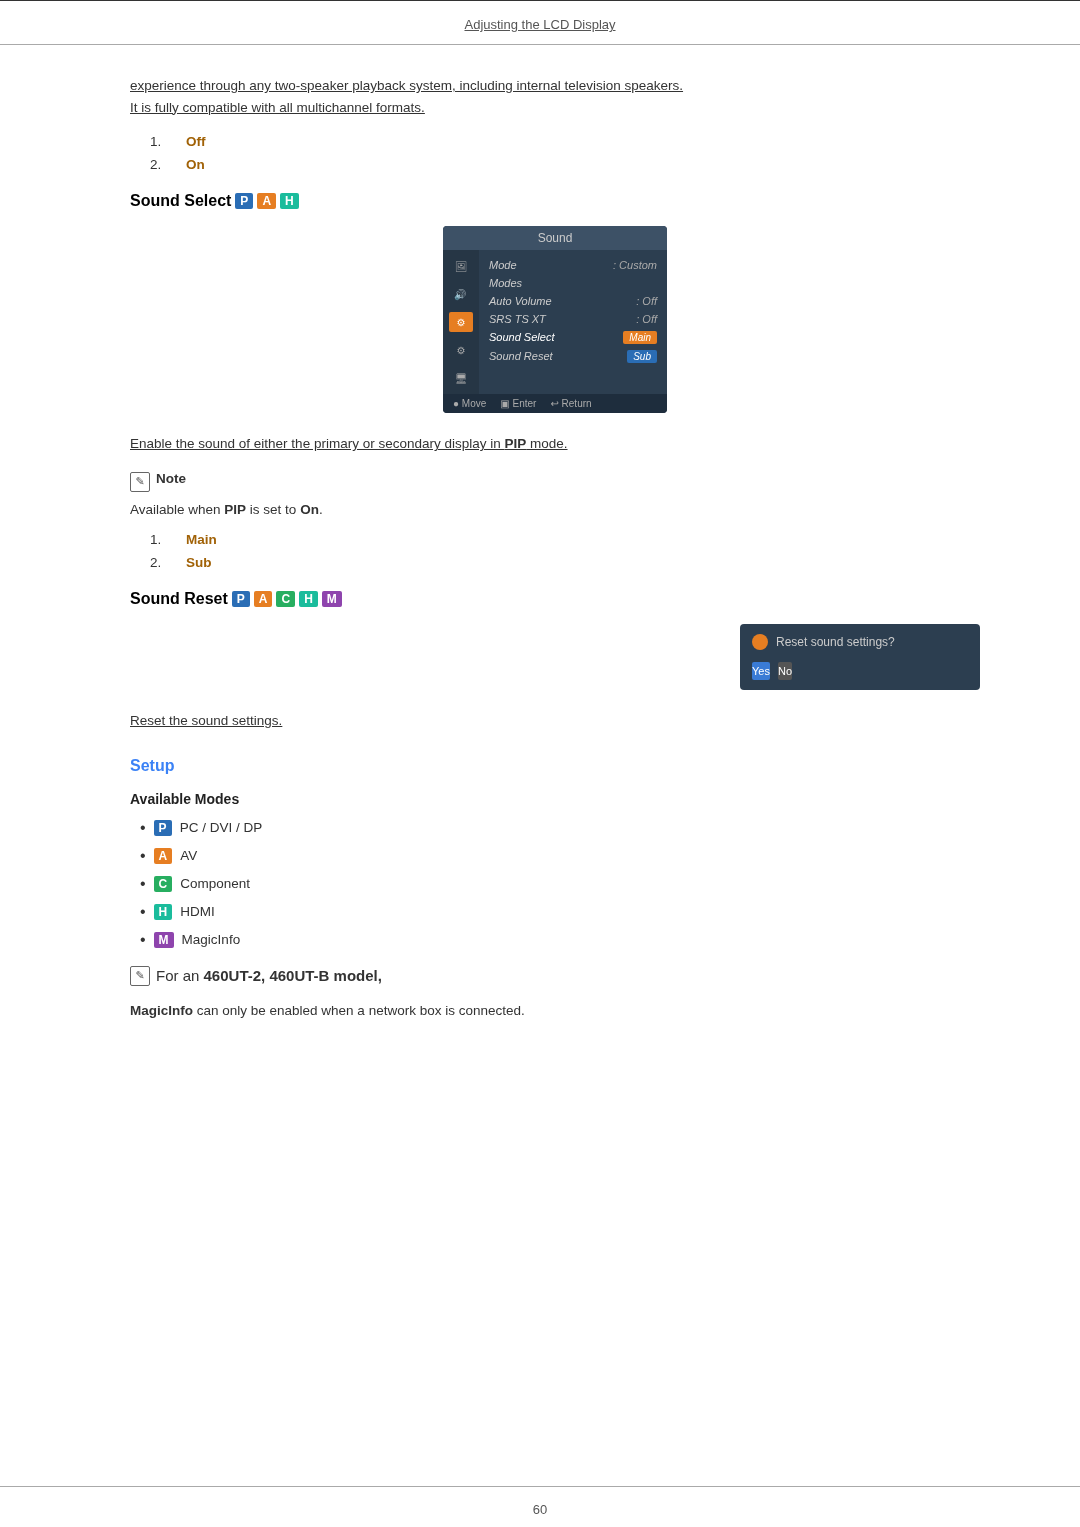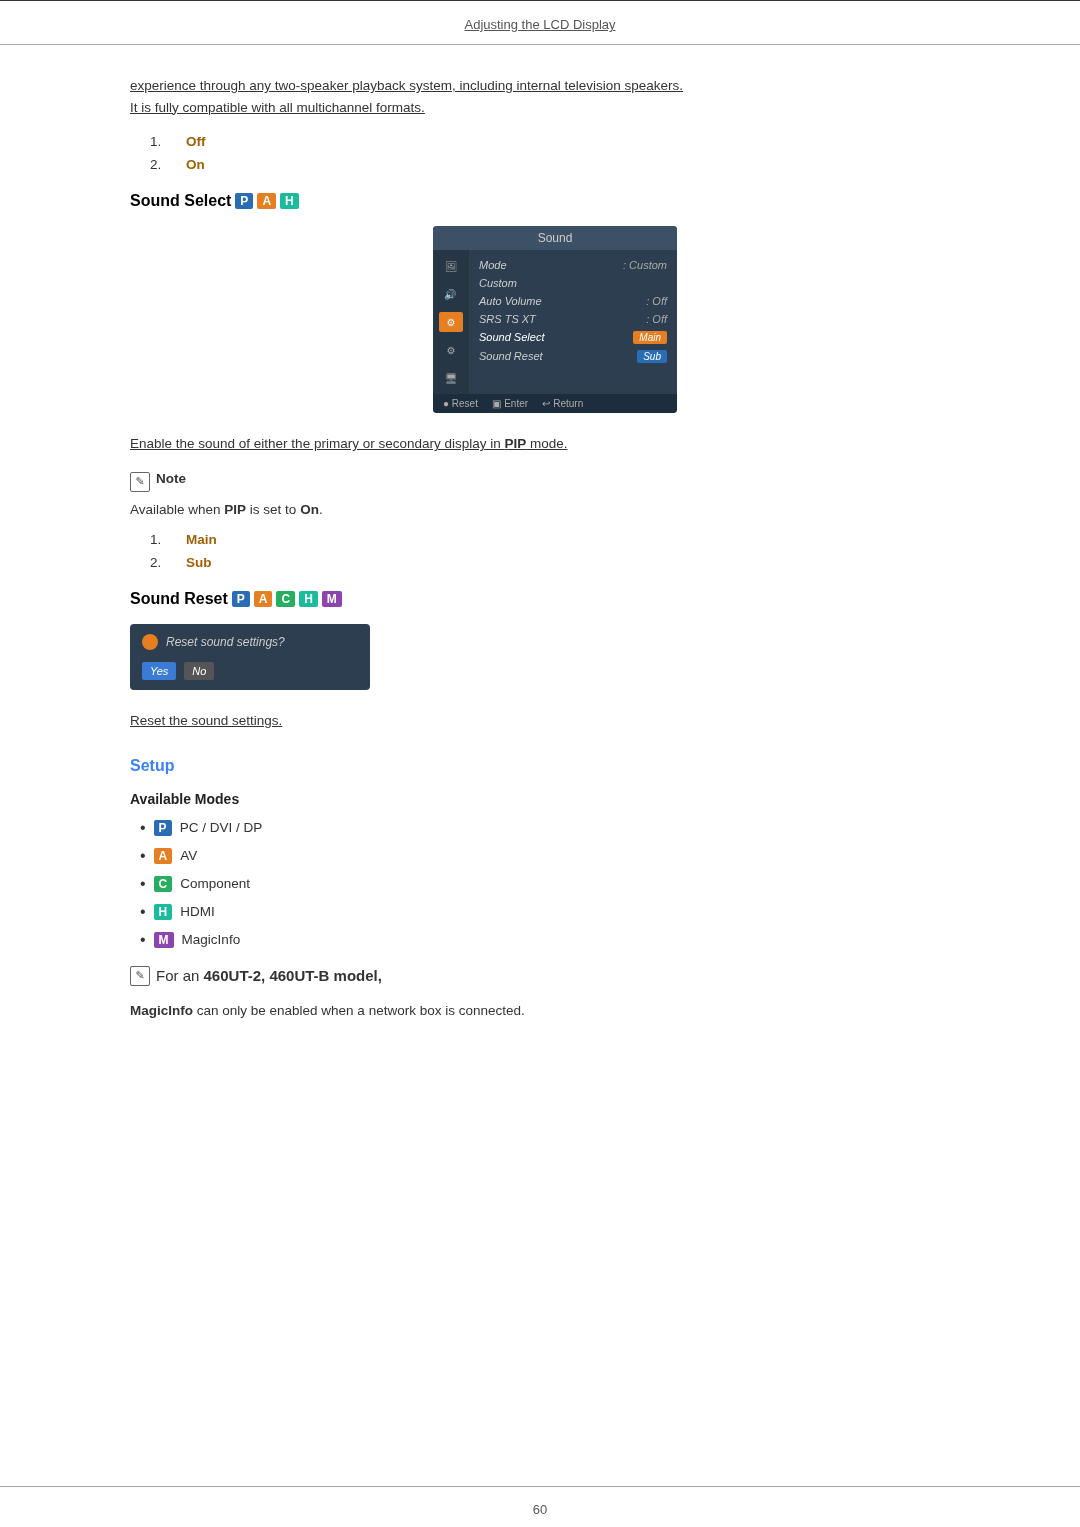--- a/index.html
+++ b/index.html
@@ -99,21 +99,21 @@
 
     
     .menu-mockup {
       display: flex;
       justify-content: center;
       margin: 10px 0 20px 0;
     }
 
     .menu-box {
       background: #2c3e50;
-      width: 244px;
+      width: 224px;
       border-radius: 4px;
       overflow: hidden;
       color: #fff;
     }
 
     .menu-title {
       text-align: center;
       background: #3d5166;
       padding: 5px 10px;
       font-size: 12px;
@@ -234,23 +234,22 @@
     .pip-note-text {
       font-size: 13.5px;
       color: #333;
       margin: 8px 0 12px 0;
       line-height: 1.5;
     }
 
     
     .dialog-mockup {
       display: flex;
-      justify-content: flex-start;
+      justify-content: flex-end;
       margin: 10px 0 20px 0;
-      font-style: italic;
     }
 
     .dialog-box {
       background: #2c3e50;
       width: 240px;
       border-radius: 4px;
       overflow: hidden;
       color: #fff;
     }
 
@@ -271,21 +270,21 @@
       flex-shrink: 0;
     }
 
     .dialog-buttons {
       display: flex;
       gap: 8px;
       padding: 6px 12px 10px 12px;
     }
 
     .dialog-btn {
-      padding: 3px 8px;
+      padding: 3px 0;
       font-size: 11px;
       border-radius: 2px;
       color: #fff;
     }
 
     .dialog-btn-yes { background: #3a7bd5; }
     .dialog-btn-no  { background: #555; }
 
     
     .setup-heading {
@@ -412,21 +411,21 @@
             <div class="menu-icon-item active">⚙</div>
             <div class="menu-icon-item">⚙</div>
             <div class="menu-icon-item">🖥</div>
           </div>
           <div class="menu-content">
             <div class="menu-item-row">
               <span>Mode</span>
               <span class="menu-val">: Custom</span>
             </div>
             <div class="menu-item-row">
-              <span>Custom</span>
+              <span>Modes</span>
               <span class="menu-val"></span>
             </div>
             <div class="menu-item-row">
               <span>Auto Volume</span>
               <span class="menu-val">: Off</span>
             </div>
             <div class="menu-item-row">
               <span>SRS TS XT</span>
               <span class="menu-val">: Off</span>
             </div>
@@ -434,21 +433,21 @@
               <span>Sound Select</span>
               <span class="menu-tag">Main</span>
             </div>
             <div class="menu-item-row">
               <span>Sound Reset</span>
               <span class="menu-tag-blue">Sub</span>
             </div>
           </div>
         </div>
         <div class="menu-footer">
-          <span>● Reset</span>
+          <span>● Move</span>
           <span>▣ Enter</span>
           <span>↩ Return</span>
         </div>
       </div>
     </div>
 
     <p class="intro-text">
       Enable the sound of either the primary or secondary display in <strong>PIP</strong> mode.
     </p>
 

